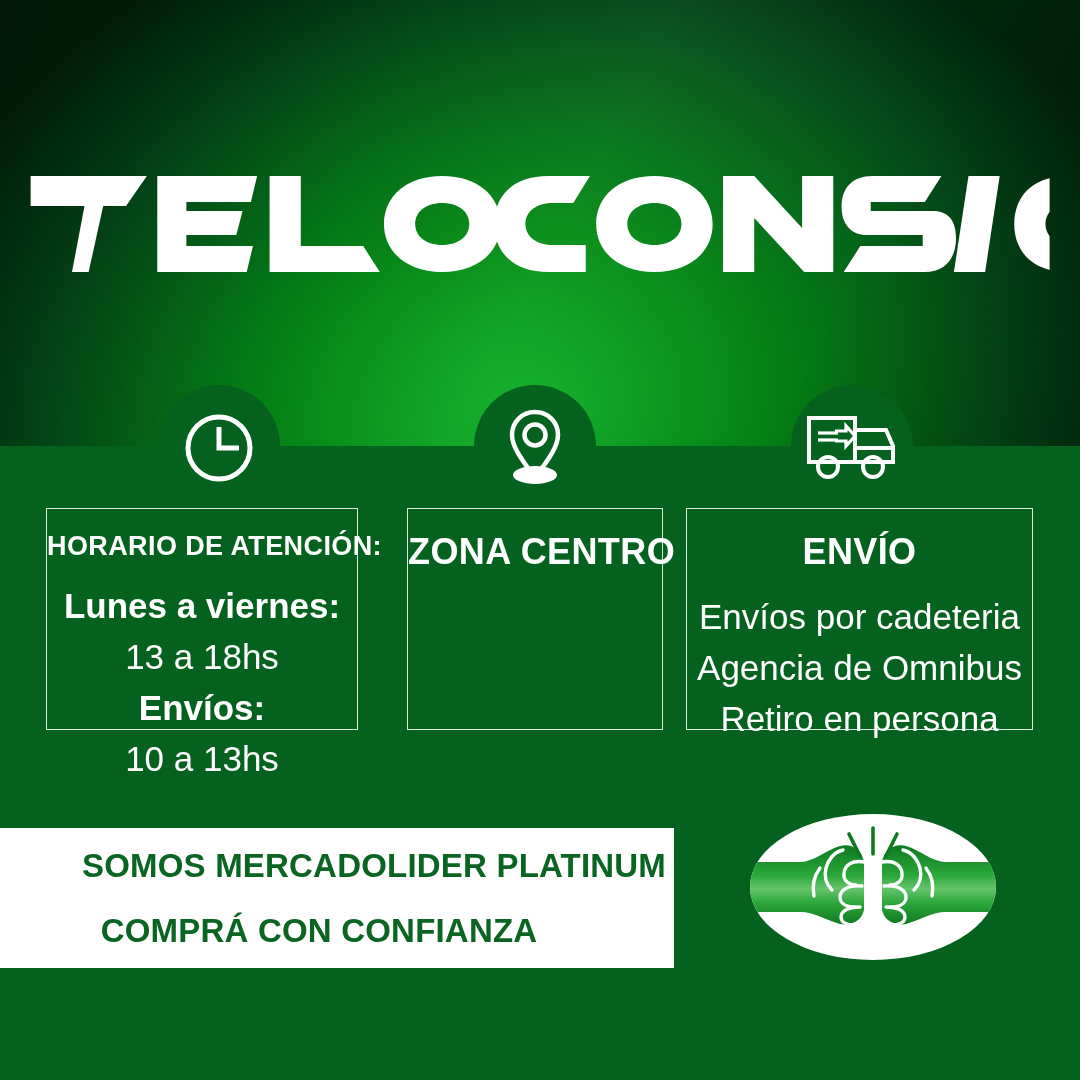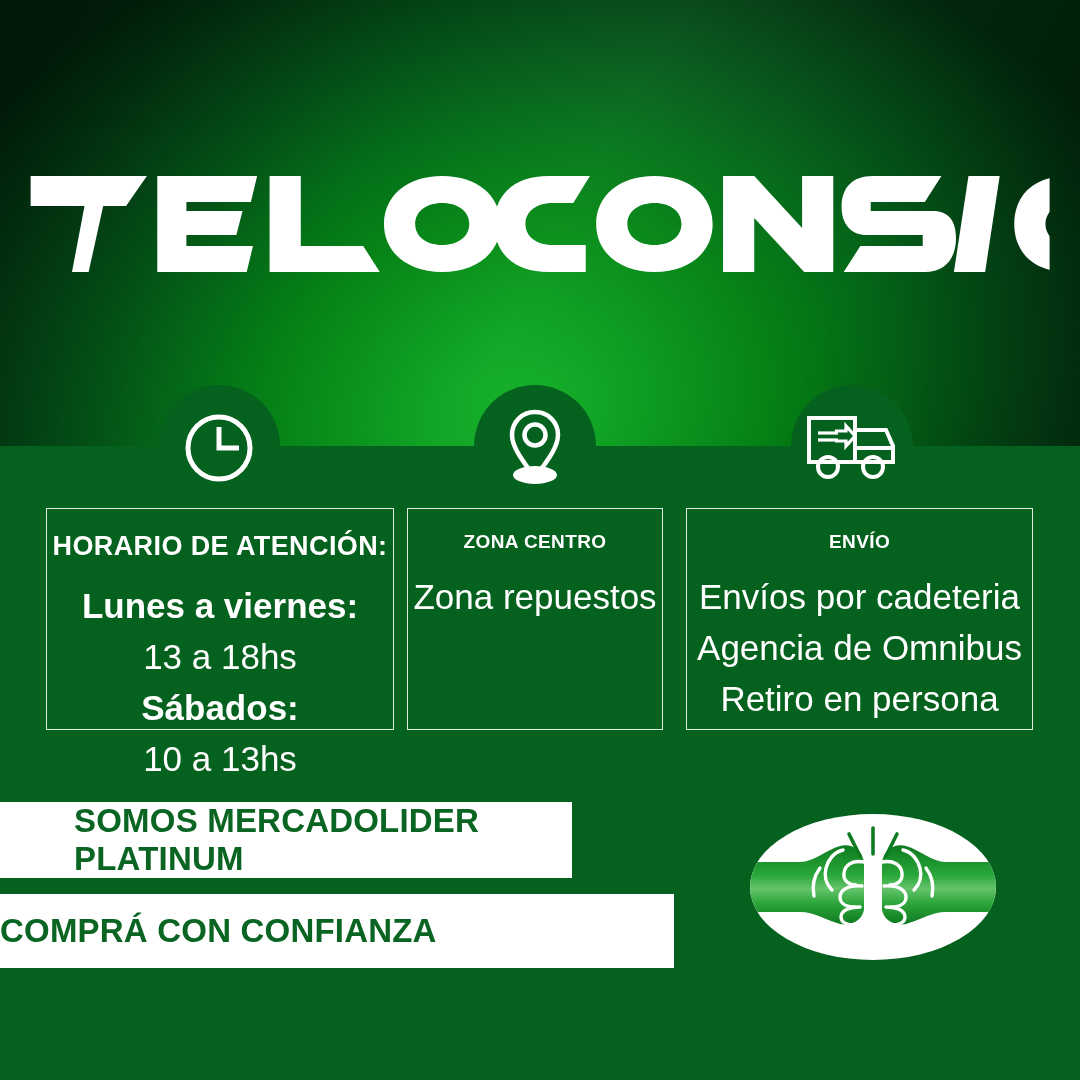--- a/index.html
+++ b/index.html
@@ -89,26 +89,26 @@
   .card {
     position: absolute;
     top: 508px;
     height: 222px;
     border: 1.5px solid rgba(255,255,255,0.88);
     box-sizing: border-box;
     color: #ffffff;
     text-align: center;
     padding-top: 22px;
   }
-  .card.c1 { left: 46px;  width: 348px; }
+  .card.c1 { left: 46px;  width: 312px; }
   .card.c2 { left: 407px; width: 256px; }
   .card.c3 { left: 686px; width: 347px; }
 
   .card-title {
-    font-size: 19px;
+    font-size: 36px;
     font-weight: 700;
     letter-spacing: 0.4px;
     margin-bottom: 18px;
     white-space: nowrap;
   }
   .card.c1 .card-title { font-size: 27px; }
   .card-line {
     font-size: 35px;
     font-weight: 400;
     line-height: 1.46;
@@ -120,22 +120,22 @@
   .banner {
     position: absolute;
     left: 0;
     background: #ffffff;
     color: #0a6522;
     font-weight: 700;
     display: flex;
     align-items: center;
     box-sizing: border-box;
   }
-  #banner1 { top: 802px; width: 572px; height: 76px; justify-content: center; padding-left: 74px; }
-  #banner2 { top: 894px; width: 674px; height: 74px; justify-content: flex-start;  padding-right: 36px; }
+  #banner1 { top: 828px; width: 674px; height: 76px; justify-content: center; padding-left: 74px; }
+  #banner2 { top: 894px; width: 674px; height: 74px; justify-content: center;  padding-right: 36px; }
   .banner span { font-size: 33px; letter-spacing: 0.2px; font-stretch: condensed; }
 
   
   #fistlogo {
     position: absolute;
     left: 748px;
     top: 806px;
     width: 250px;
     height: 162px;
   }
@@ -203,27 +203,26 @@
       <path d="M29 21 L40 21 L40 16 L49 26 L40 36 L40 31 L29 31" fill="none" stroke="#ffffff" stroke-width="3.2" stroke-linejoin="miter"></path>
       <line x1="12" y1="23" x2="32" y2="23" stroke="#ffffff" stroke-width="3.2"></line>
       <line x1="12" y1="30" x2="32" y2="30" stroke="#ffffff" stroke-width="3.2"></line>
     </svg>
   </div>
 
   <div class="card c1">
     <div class="card-title">HORARIO DE ATENCIÓN:</div>
     <div class="card-line b">Lunes a viernes:</div>
     <div class="card-line">13 a 18hs</div>
-    <div class="card-line b">Sábados:</div>
+    <div class="card-line b">Envíos:</div>
     <div class="card-line">10 a 13hs</div>
   </div>
 
   <div class="card c2">
     <div class="card-title">ZONA CENTRO</div>
-    <div class="card-line">Zona repuestos</div>
   </div>
 
   <div class="card c3">
     <div class="card-title">ENVÍO</div>
     <div class="card-line">Envíos por cadeteria</div>
     <div class="card-line">Agencia de Omnibus</div>
     <div class="card-line">Retiro en persona</div>
   </div>
 
   <div class="banner" id="banner1">

